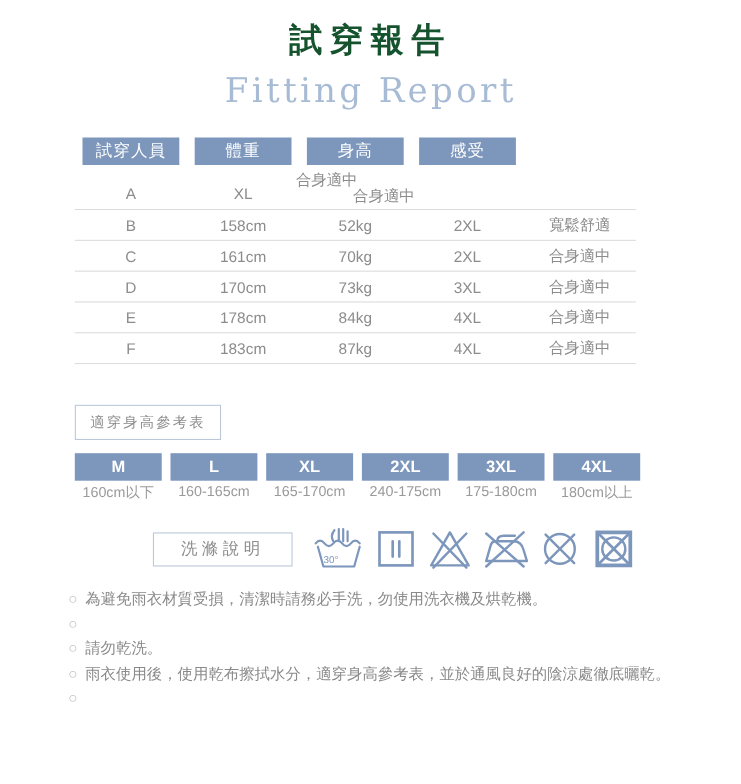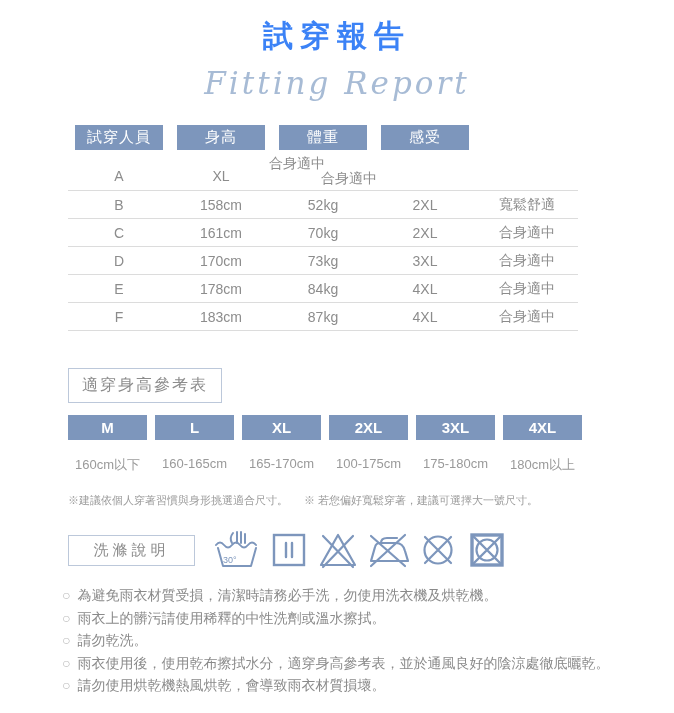--- a/index.html
+++ b/index.html
@@ -4,25 +4,25 @@
 <style>
   * { box-sizing: border-box; margin: 0; padding: 0; }
   html, body { background: #ffffff; }
   body {
     width: 674px; height: 713px;
     font-family: "Liberation Sans", sans-serif;
     overflow: hidden;
   }
   .page-title {
     text-align: center; margin-top: 16px;
-    font-size: 30px; font-weight: bold; color: #3b82f6; letter-spacing: 7px;
+    font-size: 30px; font-weight: bold; color: #14532d; letter-spacing: 7px;
   }
   .page-subtitle {
     text-align: center; margin-top: 8px;
-    font-family: "DejaVu Serif", serif; font-style: italic;
+    font-family: "DejaVu Serif", serif; 
     font-size: 31px; color: #a7bbd5; letter-spacing: 3px; font-weight: 400;
   }
   .content { margin-left: 68px; width: 510px; }
 
   
   .ftable { margin-top: 24px; }
   .ftable-header { display: grid; grid-template-columns: repeat(5, 102px); }
   .hdr-btn {
     width: 88px; height: 25px; margin: 0 auto;
     background: #7d96bc; color: #ffffff; font-size: 15px; letter-spacing: 1px;
@@ -37,36 +37,36 @@
   .frow-a { height: 41px; align-items: end; }
   .frow-a > div { padding-bottom: 6px; }
   .feel-a { line-height: 15px; padding-bottom: 4px !important; }
   .feel-a .fa1 { transform: translateX(-26px); }
   .feel-a .fa2 { transform: translateX(26px); }
 
   
   .size-label-box {
     display: inline-block; margin-top: 37px;
     border: 1px solid #bcc8da; color: #8c8c8c;
-    font-size: 16px; letter-spacing: 2px; padding: 6px 13px;
+    font-size: 13px; letter-spacing: 2px; padding: 6px 13px;
   }
   .size-grid, .range-grid {
     display: grid; grid-template-columns: repeat(6, 79px); gap: 8px; width: 514px;
   }
   .size-grid { margin-top: 12px; }
   .size-btn {
     height: 25px; background: #7d96bc; color: #ffffff;
     font-weight: bold; font-size: 15px;
     display: flex; align-items: center; justify-content: center;
   }
-  .range-grid { margin-top: 16px; font-size: 13px; color: #9a9a9a; text-align: center; white-space: nowrap; }
+  .range-grid { margin-top: 2px; font-size: 13px; color: #9a9a9a; text-align: center; white-space: nowrap; }
   .size-notes { display: flex; gap: 16px; margin-top: 19px; font-size: 11px; color: #9b9b9b; }
 
   
-  .washing { display: flex; align-items: center; margin-top: 21px; height: 42px; }
+  .washing { display: flex; align-items: center; margin-top: 21px; height: 42px; justify-content: flex-end; }
   .wash-label-box {
     border: 1px solid #bcc8da; color: #8c8c8c; font-size: 15px; letter-spacing: 4px;
     width: 127px; height: 31px; flex: 0 0 auto;
     display: flex; align-items: center; justify-content: center;
   }
   .wash-icons { display: flex; gap: 9px; margin-left: 19px; align-items: center; }
   .wash-icons svg { display: block; }
 
   
   .care { margin-top: 13px; margin-left: 62px; width: 560px; }
@@ -77,22 +77,22 @@
 <body>
 
 <div class="page-title">試穿報告</div>
 <div class="page-subtitle">Fitting Report</div>
 
 <div class="content">
 
   <div class="ftable">
     <div class="ftable-header">
       <div class="hdr-btn">試穿人員</div>
+      <div class="hdr-btn">體重</div>
       <div class="hdr-btn">身高</div>
-      <div class="hdr-btn">體重</div>
       <div class="hdr-btn">感受</div>
     </div>
 
     <div class="frow frow-a">
       <div>A</div>
       <div>XL</div>
       <div class="feel-a">
         <div class="fa1">合身適中</div>
         <div class="fa2">合身適中</div>
       </div>
@@ -142,27 +142,23 @@
       <div class="size-btn">L</div>
       <div class="size-btn">XL</div>
       <div class="size-btn">2XL</div>
       <div class="size-btn">3XL</div>
       <div class="size-btn">4XL</div>
     </div>
     <div class="range-grid">
       <div>160cm以下</div>
       <div>160-165cm</div>
       <div>165-170cm</div>
-      <div>100-175cm</div>
+      <div>240-175cm</div>
       <div>175-180cm</div>
       <div>180cm以上</div>
-    </div>
-    <div class="size-notes">
-      <span>※建議依個人穿著習慣與身形挑選適合尺寸。</span>
-      <span>※ 若您偏好寬鬆穿著，建議可選擇大一號尺寸。</span>
     </div>
   </div>
 
   <div class="washing">
     <div class="wash-label-box">洗滌說明</div>
     <div class="wash-icons">
       <span>
         <svg width="46" height="40" viewBox="0 0 46 40" fill="none" stroke="#7d96bc" stroke-width="2" stroke-linecap="round" stroke-linejoin="round">
           <path d="M2 15 Q6 10 10 15 Q14 20 18 15 Q22 10 26 15 Q30 20 34 15 Q38 10 42 15"></path>
           <path d="M4 18 L9 36 L37 36 L42 18"></path>
@@ -207,27 +203,25 @@
   </div>
 </div>
 
 <div class="care">
   <div class="care-item">
     <span class="bullet">○</span>
     <span>為避免雨衣材質受損，清潔時請務必手洗，勿使用洗衣機及烘乾機。</span>
   </div>
   <div class="care-item">
     <span class="bullet">○</span>
-    <span>雨衣上的髒污請使用稀釋的中性洗劑或溫水擦拭。</span>
   </div>
   <div class="care-item">
     <span class="bullet">○</span>
     <span>請勿乾洗。</span>
   </div>
   <div class="care-item">
     <span class="bullet">○</span>
     <span>雨衣使用後，使用乾布擦拭水分，適穿身高參考表，並於通風良好的陰涼處徹底曬乾。</span>
   </div>
   <div class="care-item">
     <span class="bullet">○</span>
-    <span>請勿使用烘乾機熱風烘乾，會導致雨衣材質損壞。</span>
   </div>
 </div>
 
 </body></html>

